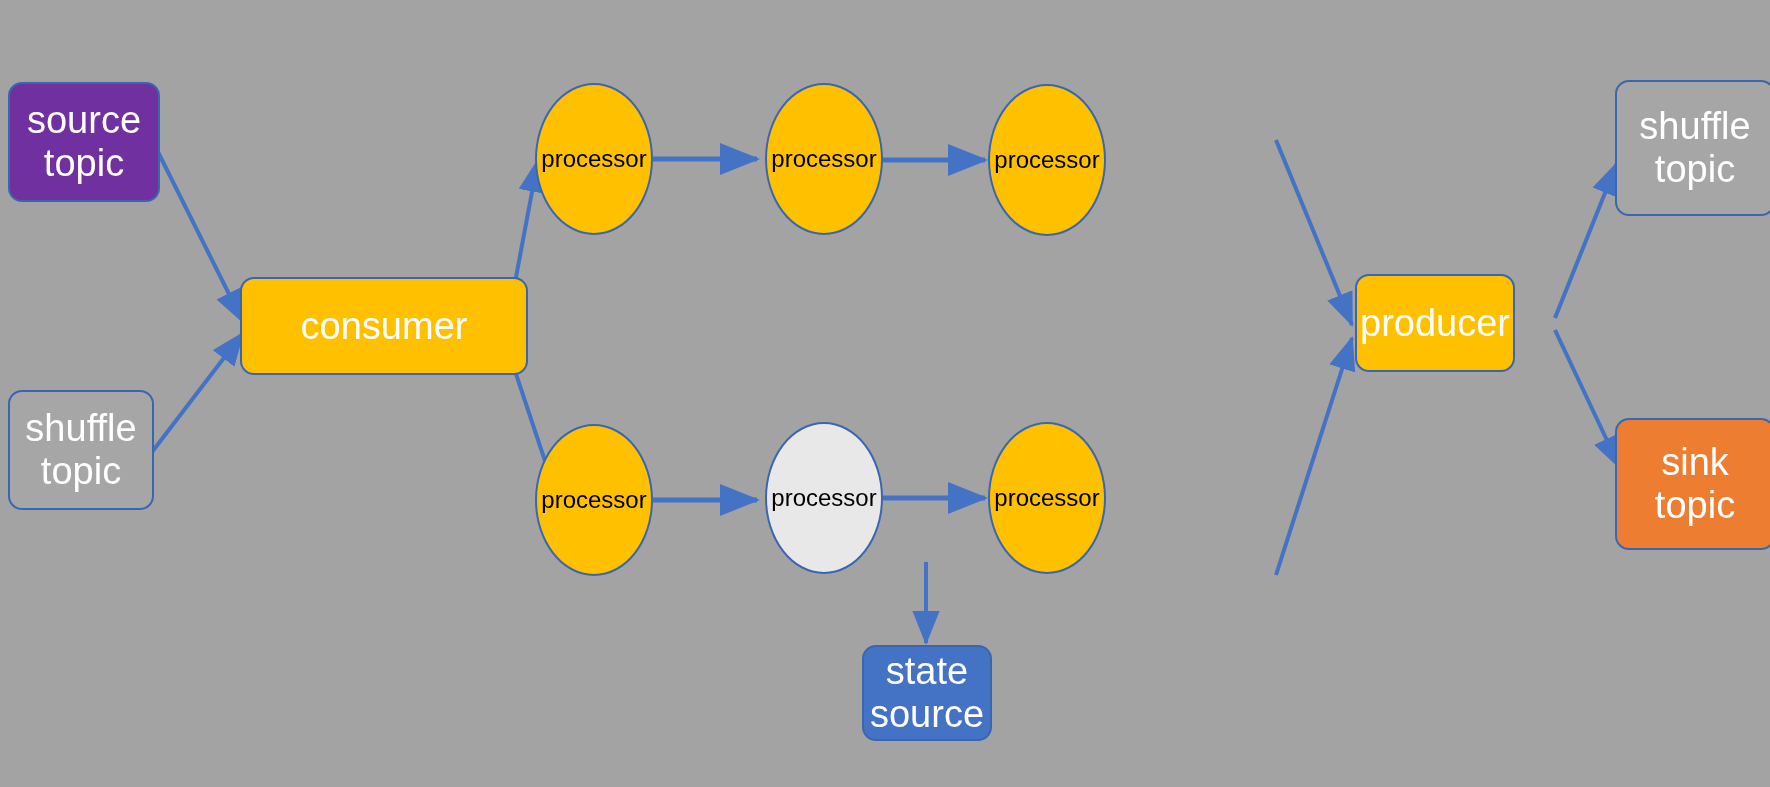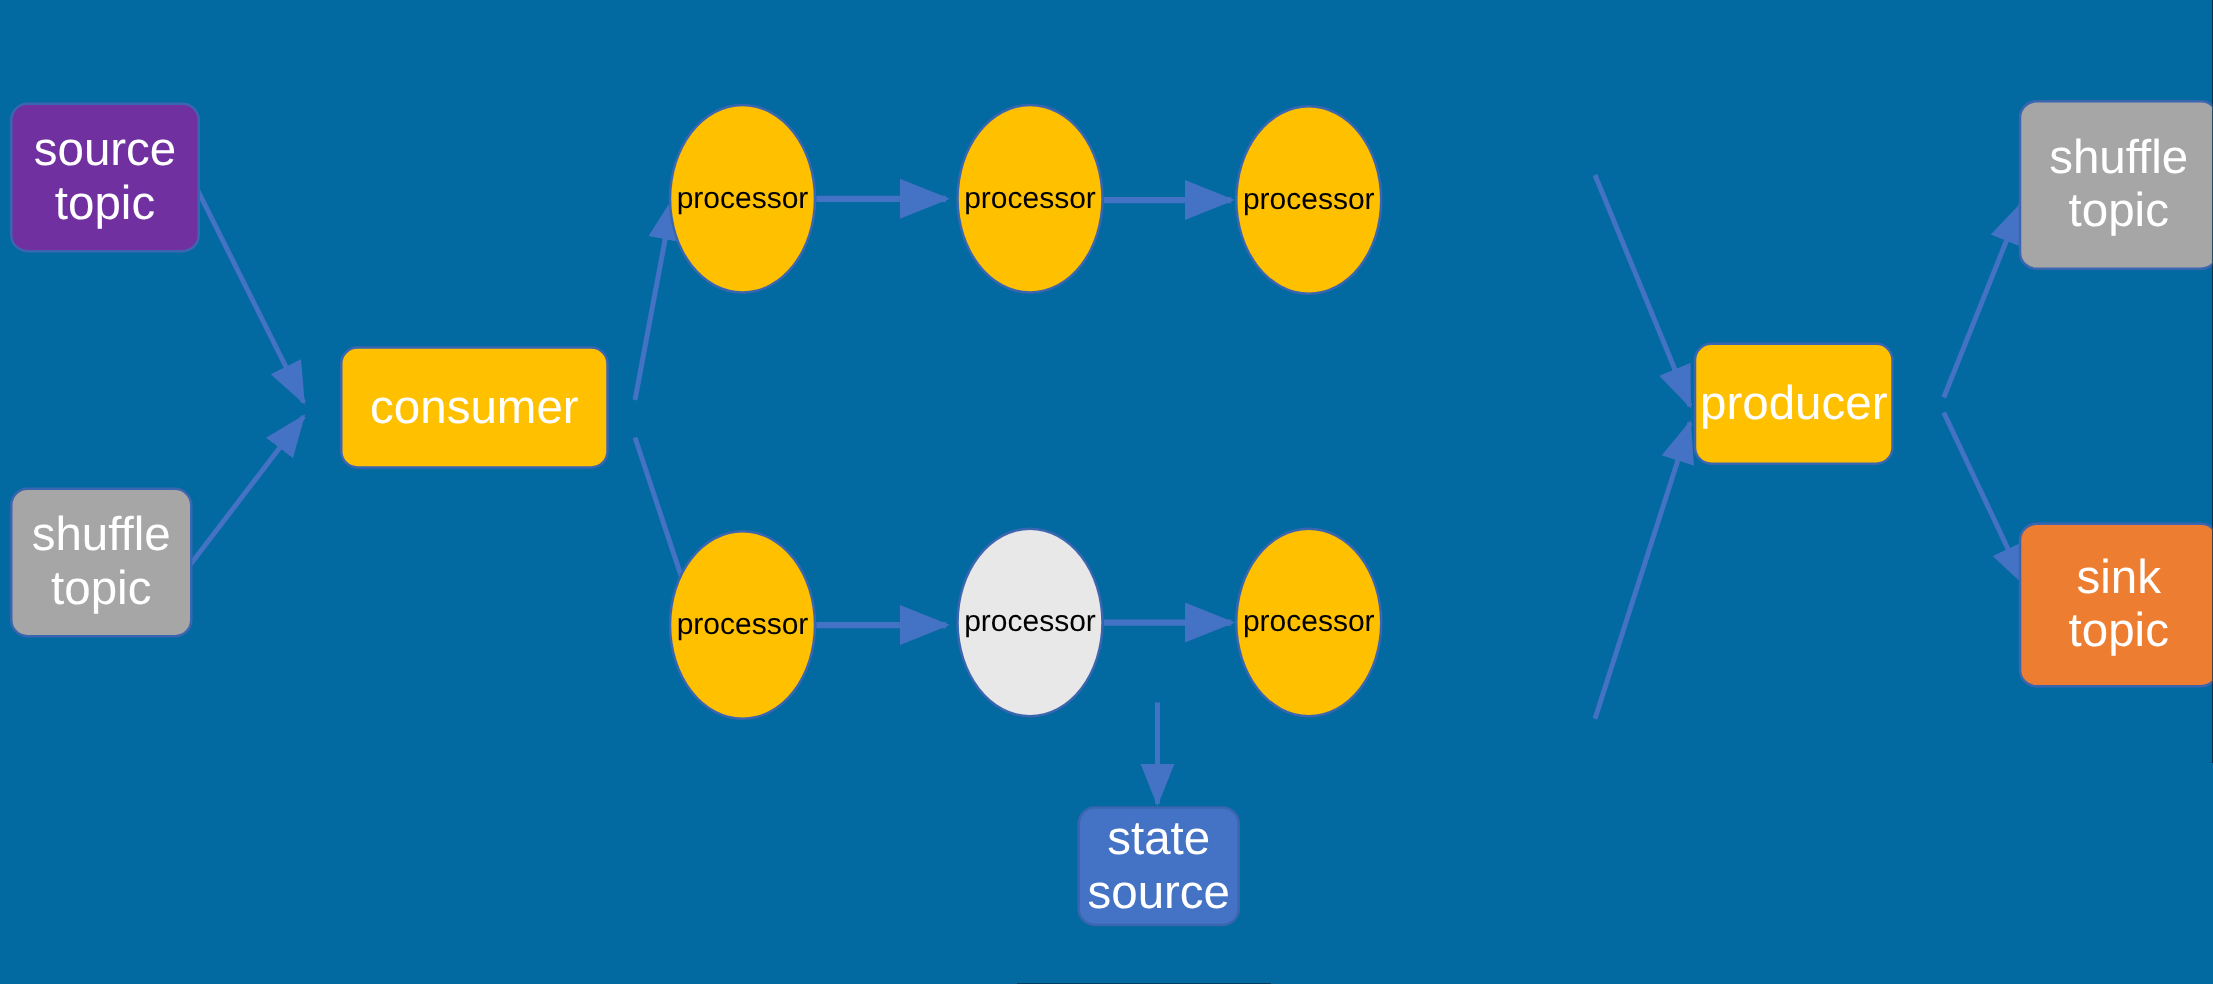--- a/index.html
+++ b/index.html
@@ -5,21 +5,21 @@
 <style>
   html, body {
     margin: 0;
     padding: 0;
     background: #000000;
   }
   #canvas {
     position: relative;
     width: 1770px;
     height: 787px;
-    background: #0369a1;
+    background: #a3a3a3;
     overflow: hidden;
     font-family: "Liberation Sans", sans-serif;
   }
   svg.edges {
     position: absolute;
     left: 0;
     top: 0;
     width: 1770px;
     height: 787px;
     pointer-events: none;
@@ -120,21 +120,21 @@
       <path d="M1555,330 L1620,468" stroke="#4472C4" stroke-width="4" fill="none" marker-end="url(#arrowthin)"></path>
     </g>
   </svg>
 
   <div class="node boxnode topic-label" style="left:8px; top:82px; width:152px; height:120px; background:#7030A0;">source
 topic</div>
 
   <div class="node boxnode topic-label" style="left:8px; top:390px; width:146px; height:120px; background:#A6A6A6;">shuffle
 topic</div>
 
-  <div class="node boxnode runtime-label" style="left:240px; top:277px; width:215px; height:98px; background:#FFC000;margin-left:32px;">consumer</div>
+  <div class="node boxnode runtime-label" style="left:240px; top:277px; width:288px; height:98px; background:#FFC000;">consumer</div>
 
   <div class="node circlenode proc-label" style="left:535px; top:83px; width:118px; height:152px; background:#FFC000;">processor</div>
 
   <div class="node circlenode proc-label" style="left:765px; top:83px; width:118px; height:152px; background:#FFC000;">processor</div>
 
   <div class="node circlenode proc-label" style="left:988px; top:84px; width:118px; height:152px; background:#FFC000;">processor</div>
 
   <div class="node circlenode proc-label" style="left:535px; top:424px; width:118px; height:152px; background:#FFC000;">processor</div>
 
   <div class="node circlenode proc-label" style="left:765px; top:422px; width:118px; height:152px; background:#E8E8E8;">processor</div>

